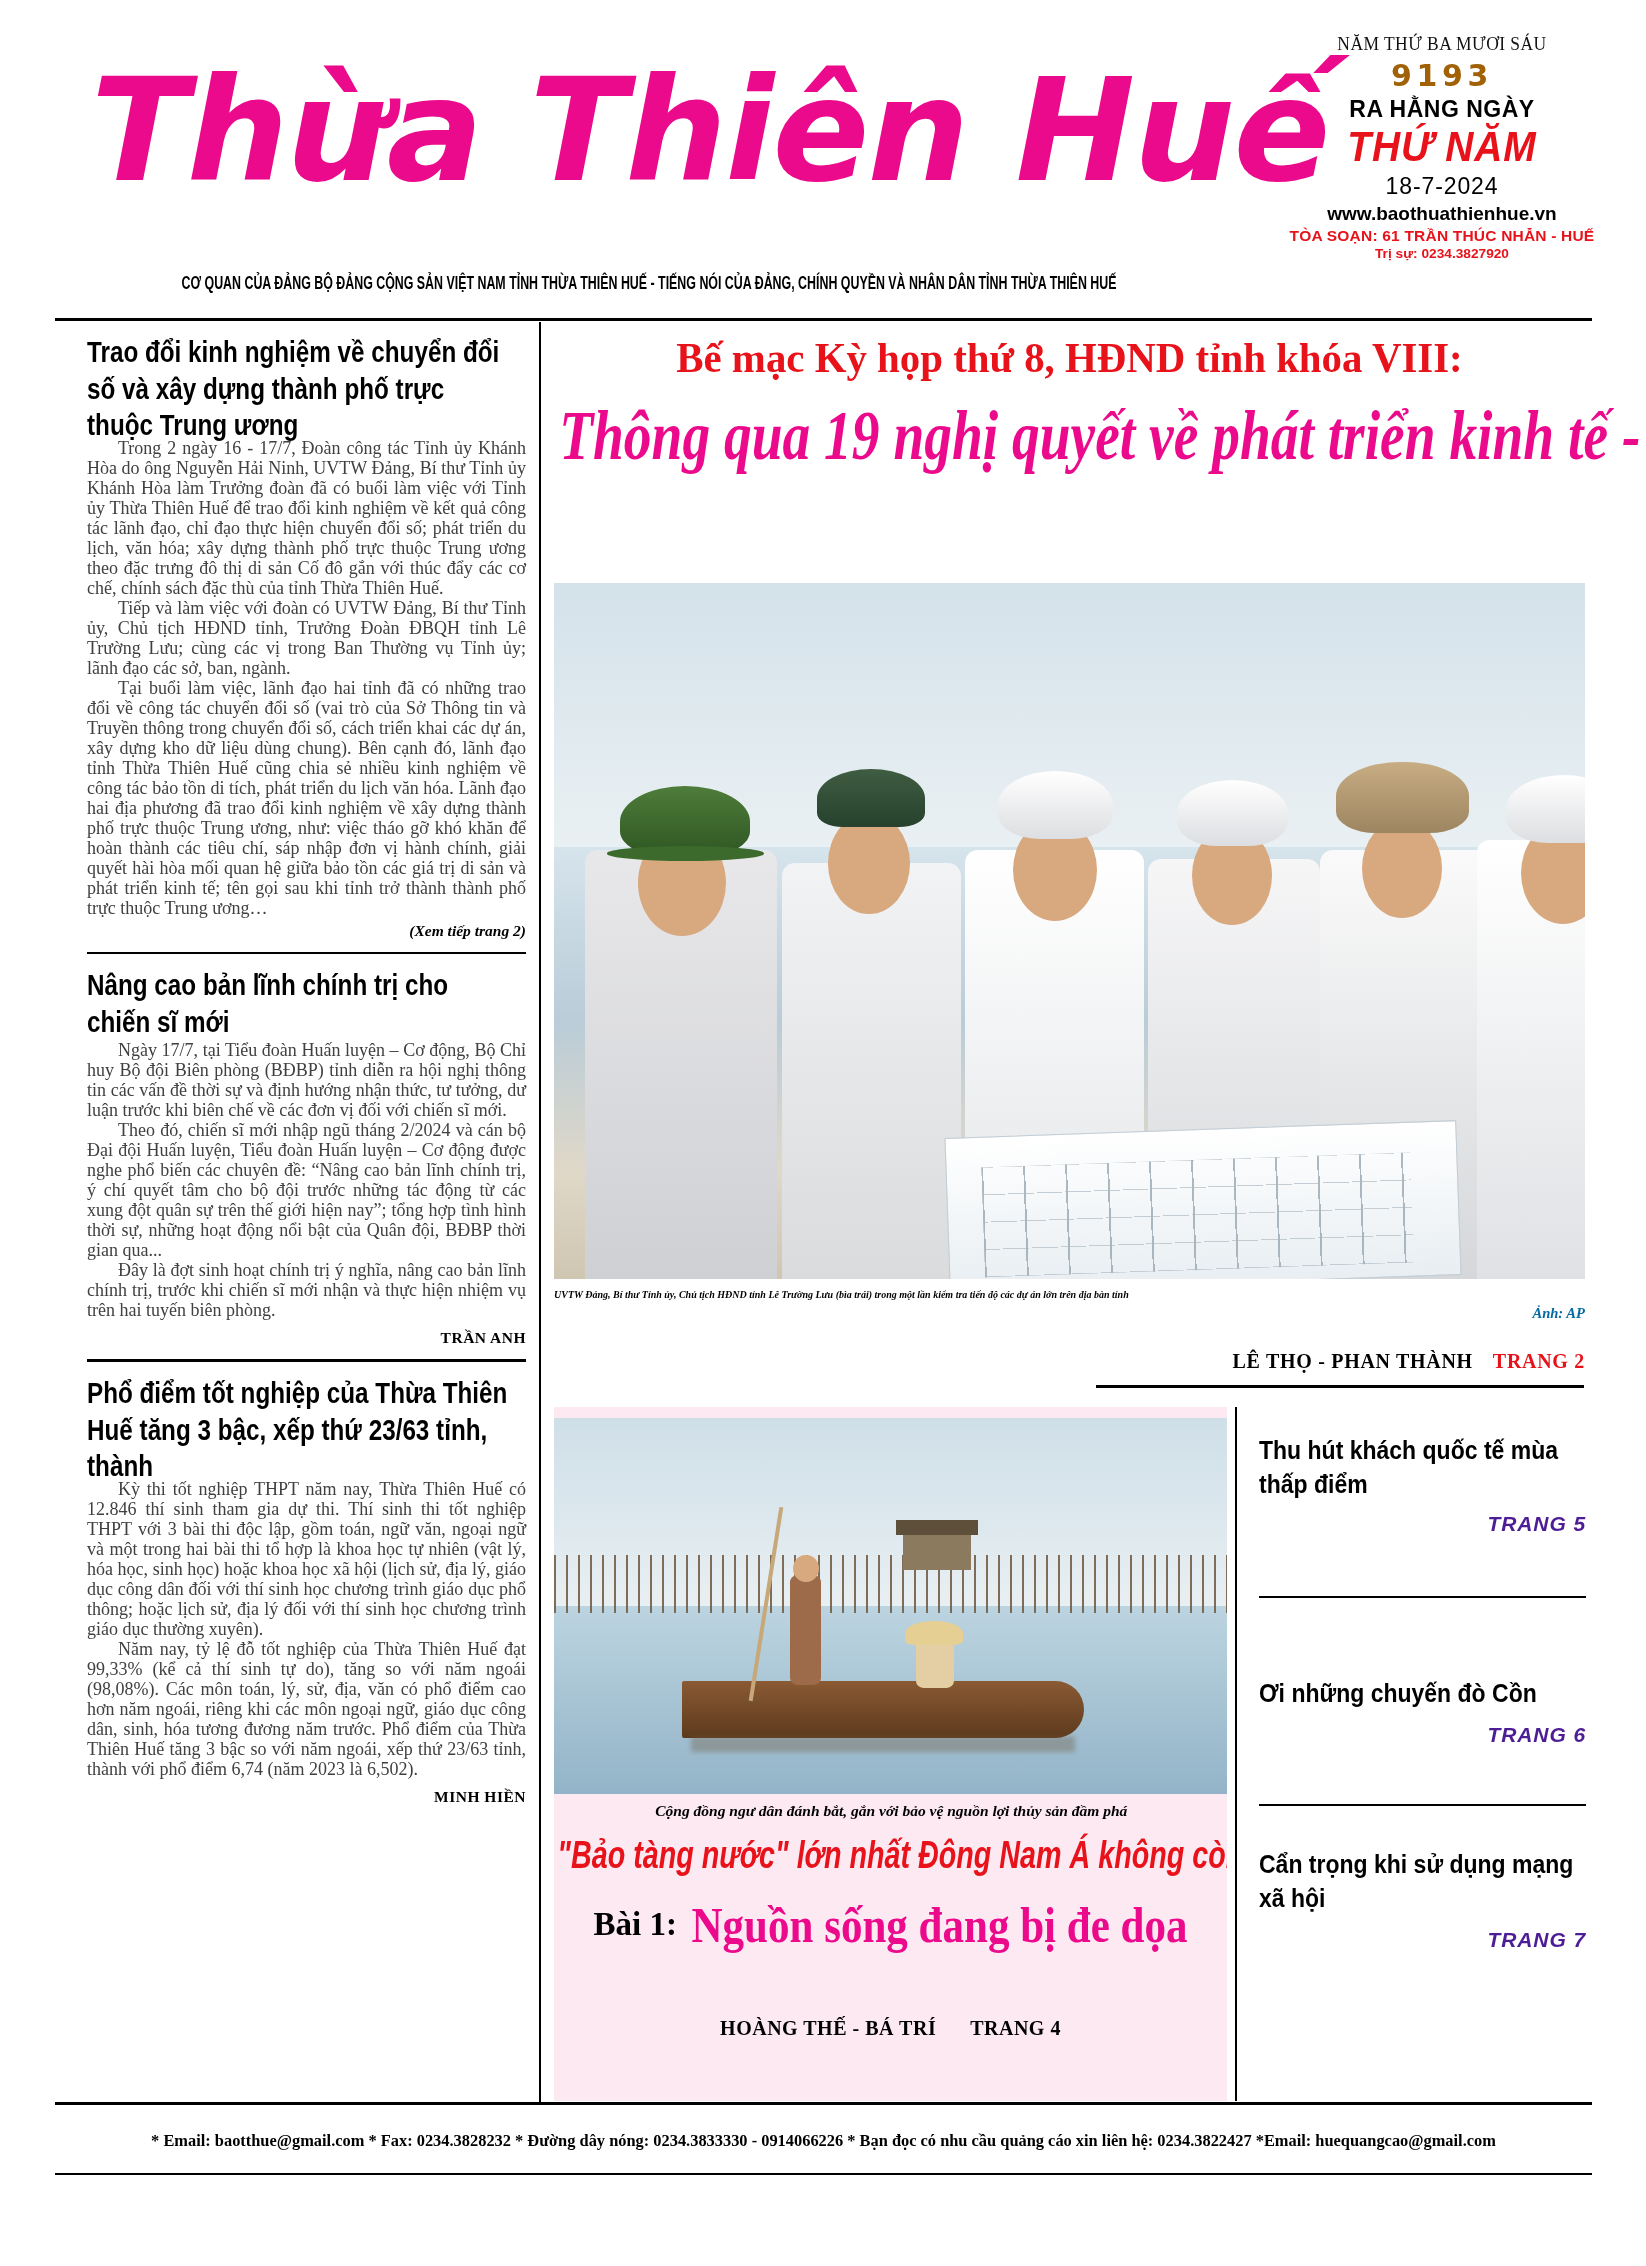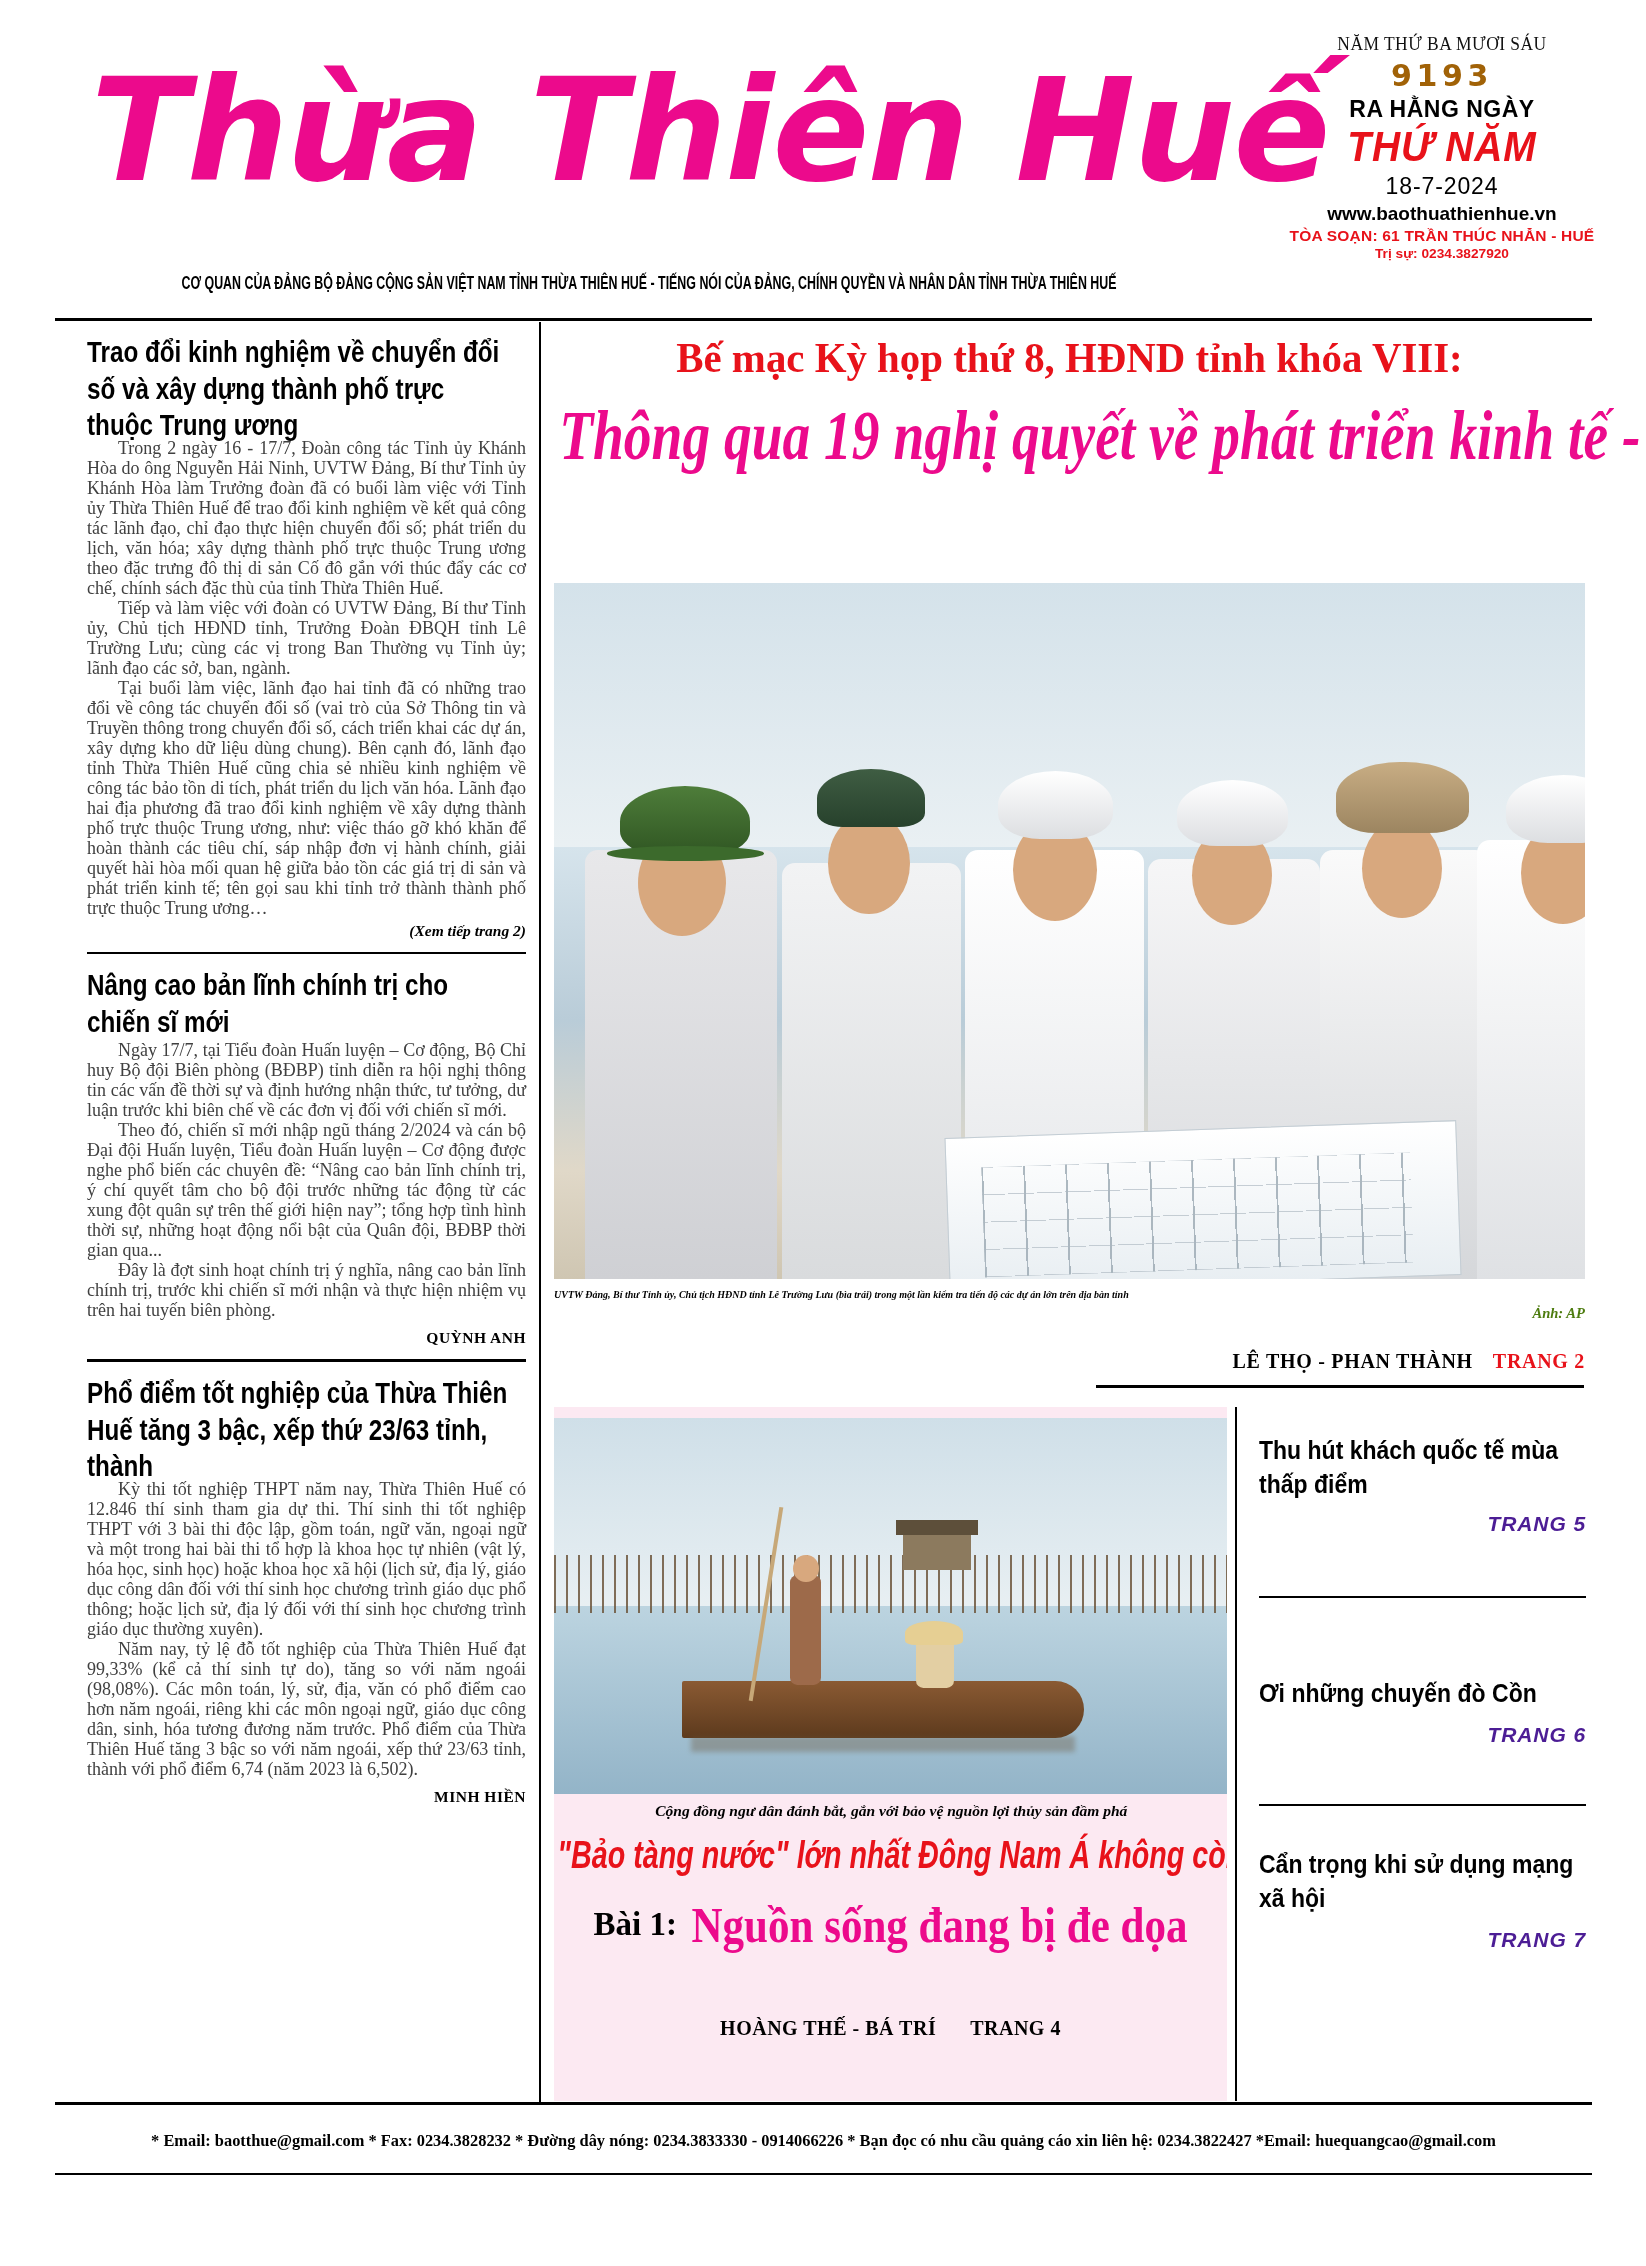--- a/index.html
+++ b/index.html
@@ -126,21 +126,21 @@
     overflow:hidden; background:#cfd9df;
   }
   .photo-caption {
     position:absolute; left:554px; top:1285px; width:1031px;
     font-family:"Liberation Serif", serif; font-style:italic; font-weight:bold;
     font-size:10px; line-height:19px; color:#000;
   }
   .photo-credit {
     position:absolute; left:554px; top:1305px; width:1031px; text-align:right;
     font-family:"Liberation Serif", serif; font-weight:bold; font-style:italic;
-    font-size:14.6px; color:#4d7c0f;
+    font-size:14.6px; color:#0369a1;
   }
   .main-byline {
     position:absolute; left:554px; top:1350px; width:1031px; text-align:right;
     font-family:"Liberation Serif", serif; font-weight:bold;
     font-size:20px; letter-spacing:0.7px;
   }
   .main-byline .pg { color:#e8121a; margin-left:20px; }
   .rule-underbyline { position:absolute; left:1096px; top:1385px; width:488px; height:2.7px; background:#000; }
 
   
@@ -260,21 +260,21 @@
 
     <div class="lc-sep"></div>
 
     <div>
       <div class="lc-head">Nâng cao bản lĩnh chính trị cho chiến sĩ mới</div>
       <div class="lc-body">
         <p>Ngày 17/7, tại Tiểu đoàn Huấn luyện – Cơ động, Bộ Chỉ huy Bộ đội Biên phòng (BĐBP) tỉnh diễn ra hội nghị thông tin các vấn đề thời sự và định hướng nhận thức, tư tưởng, dư luận trước khi biên chế về các đơn vị đối với chiến sĩ mới.</p>
         <p>Theo đó, chiến sĩ mới nhập ngũ tháng 2/2024 và cán bộ Đại đội Huấn luyện, Tiểu đoàn Huấn luyện – Cơ động được nghe phổ biến các chuyên đề: “Nâng cao bản lĩnh chính trị, ý chí quyết tâm cho bộ đội trước những tác động từ các xung đột quân sự trên thế giới hiện nay”; tổng hợp tình hình thời sự, những hoạt động nổi bật của Quân đội, BĐBP thời gian qua...</p>
         <p>Đây là đợt sinh hoạt chính trị ý nghĩa, nâng cao bản lĩnh chính trị, trước khi chiến sĩ mới nhận và thực hiện nhiệm vụ trên hai tuyến biên phòng.</p>
       </div>
-      <div class="lc-byline">QUỲNH ANH</div>
+      <div class="lc-byline">TRẦN ANH</div>
     </div>
 
     <div class="lc-sep"></div>
 
     <div>
       <div class="lc-head">Phổ điểm tốt nghiệp của Thừa Thiên Huế tăng 3 bậc, xếp thứ 23/63 tỉnh, thành</div>
       <div class="lc-body">
         <p>Kỳ thi tốt nghiệp THPT năm nay, Thừa Thiên Huế có 12.846 thí sinh tham gia dự thi. Thí sinh thi tốt nghiệp THPT với 3 bài thi độc lập, gồm toán, ngữ văn, ngoại ngữ và một trong hai bài thi tổ hợp là khoa học tự nhiên (vật lý, hóa học, sinh học) hoặc khoa học xã hội (lịch sử, địa lý, giáo dục công dân đối với thí sinh học chương trình giáo dục phổ thông; hoặc lịch sử, địa lý đối với thí sinh học chương trình giáo dục thường xuyên).</p>
         <p>Năm nay, tỷ lệ đỗ tốt nghiệp của Thừa Thiên Huế đạt 99,33% (kể cả thí sinh tự do), tăng so với năm ngoái (98,08%). Các môn toán, lý, sử, địa, văn có phổ điểm cao hơn năm ngoái, riêng khi các môn ngoại ngữ, giáo dục công dân, sinh, hóa tương đương năm trước. Phổ điểm của Thừa Thiên Huế tăng 3 bậc so với năm ngoái, xếp thứ 23/63 tỉnh, thành với phổ điểm 6,74 (năm 2023 là 6,502).</p>
       </div>

